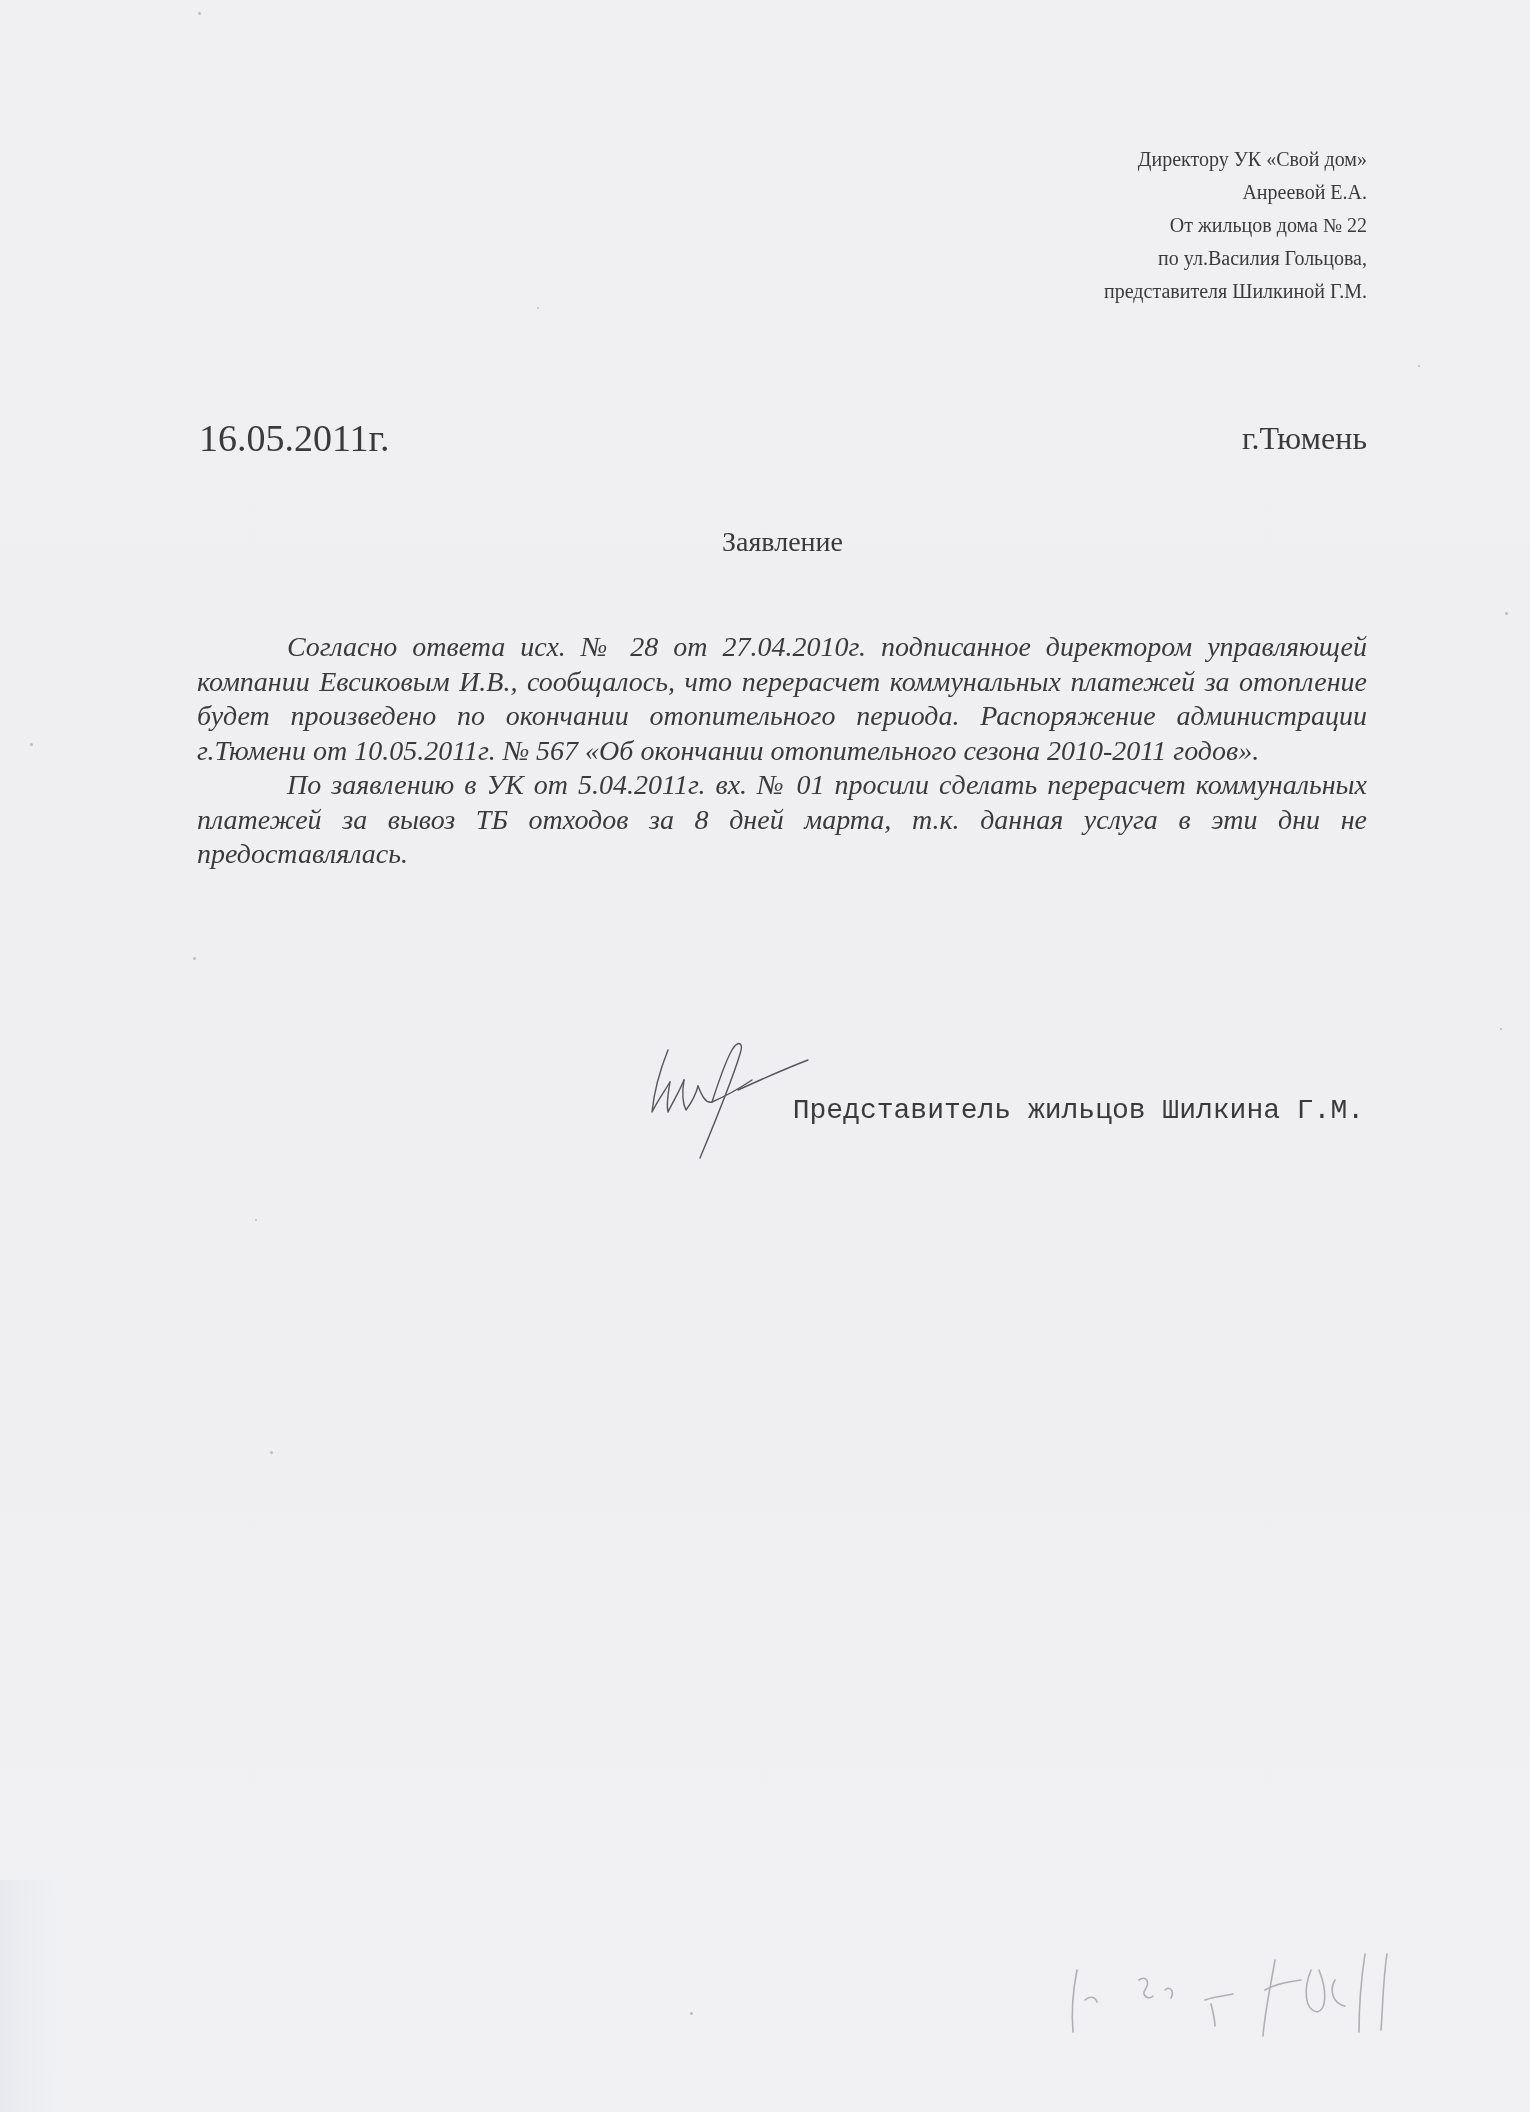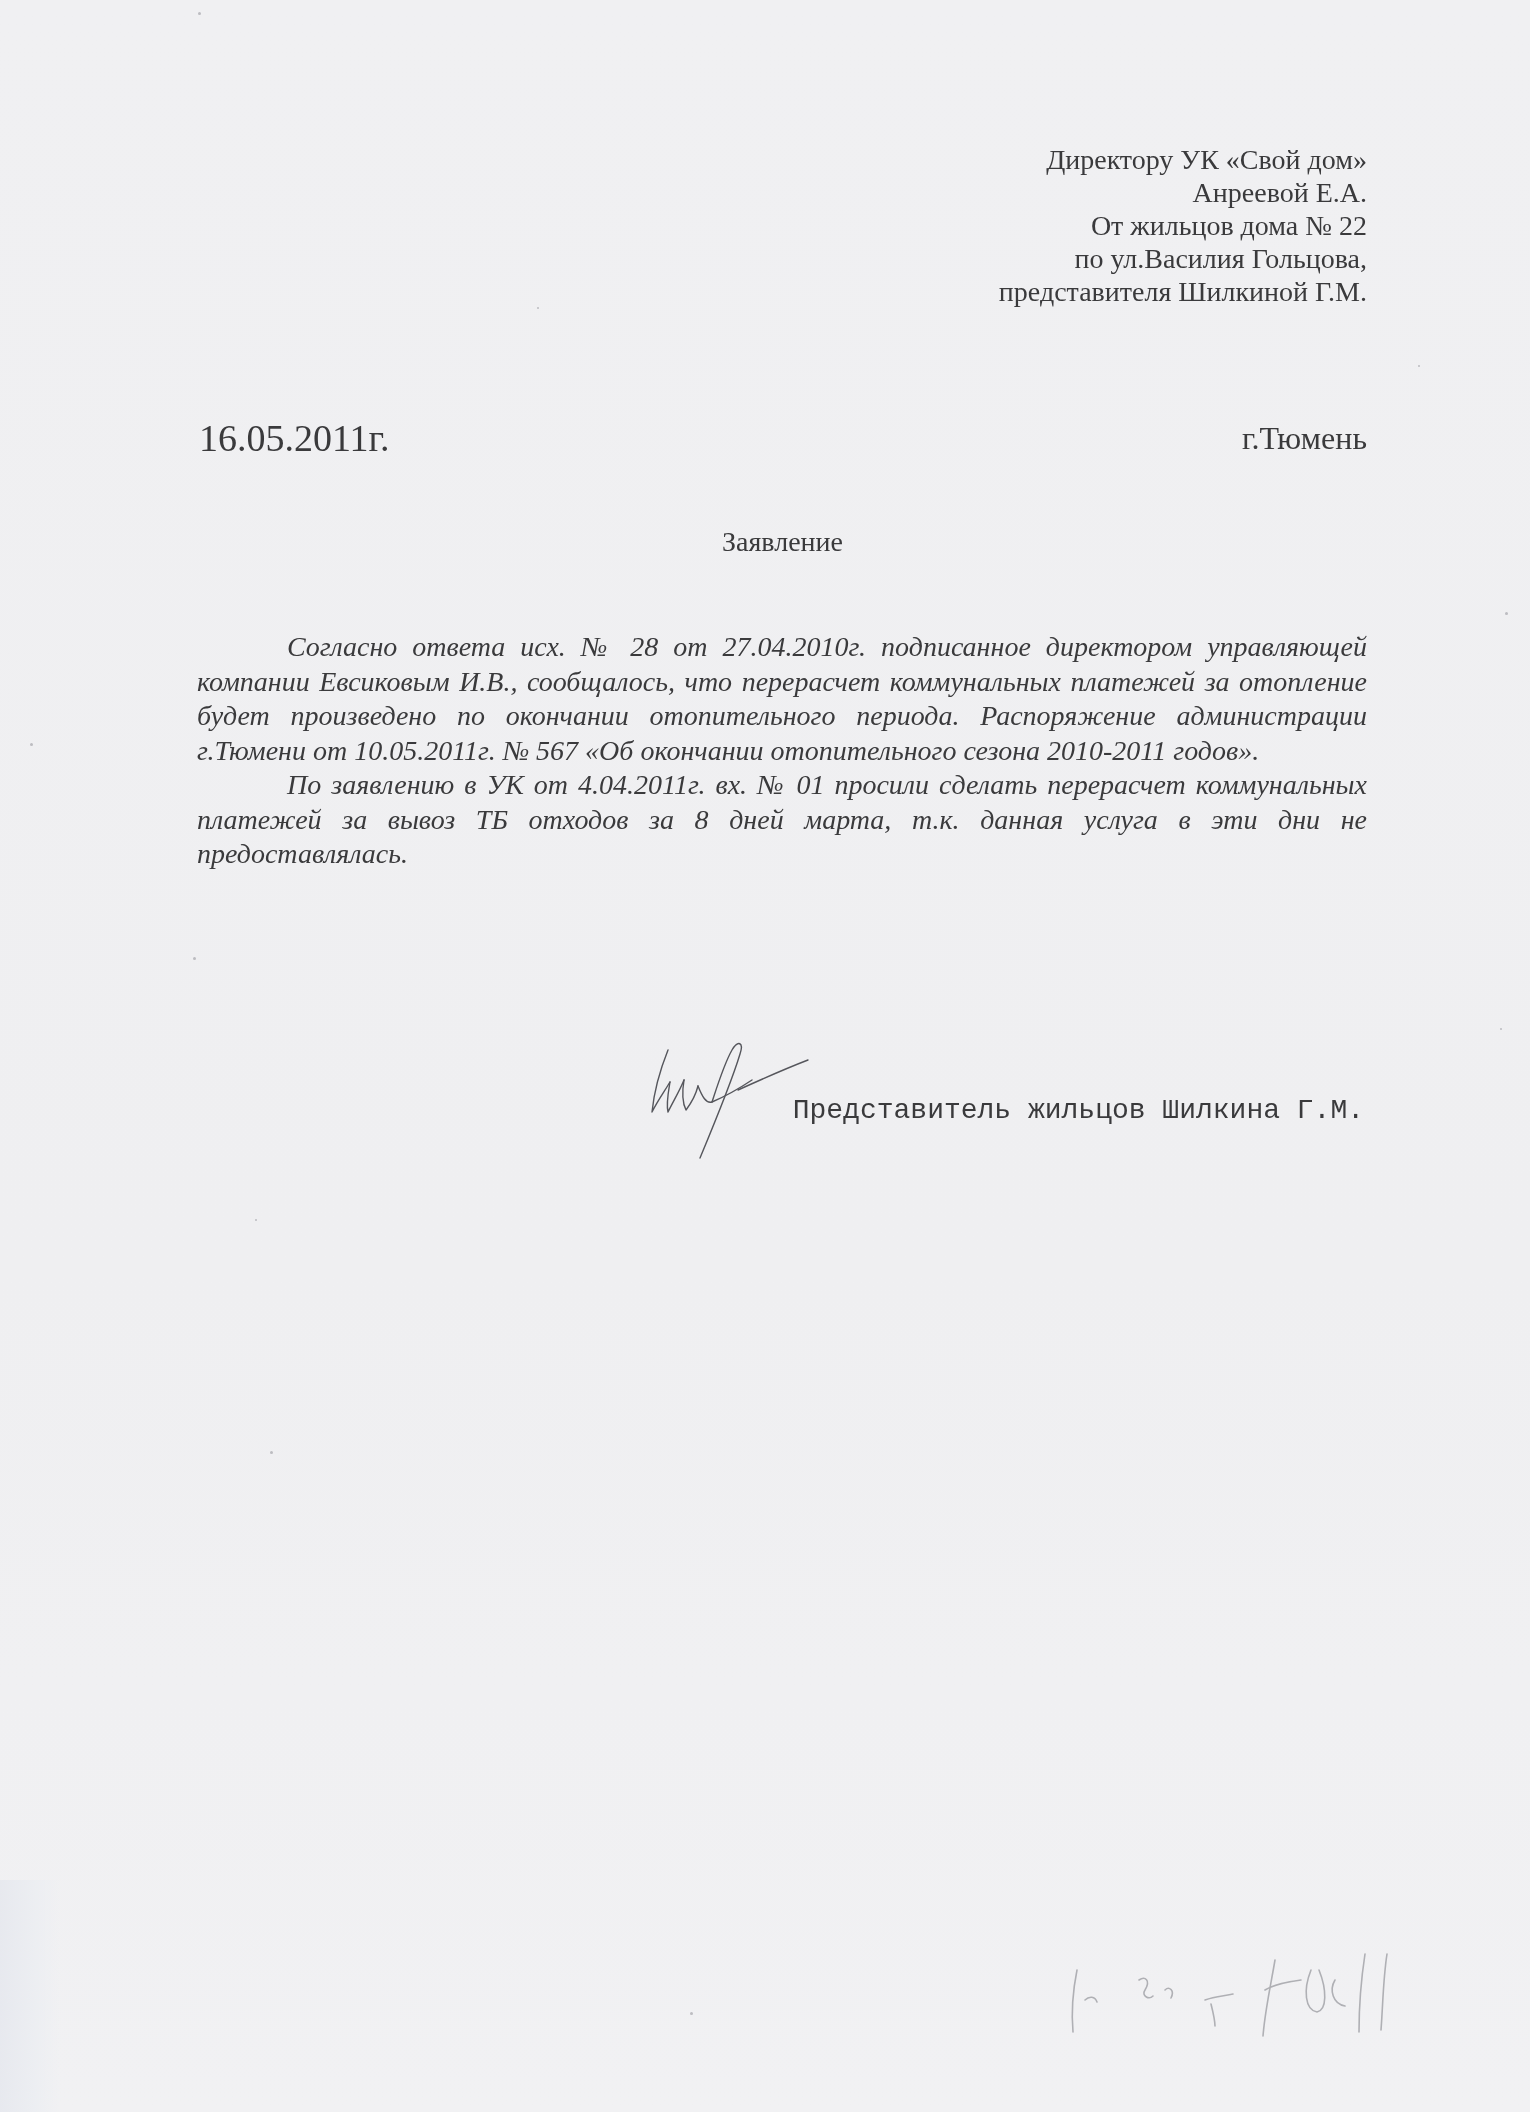--- a/index.html
+++ b/index.html
@@ -28,21 +28,21 @@
       width: 60px;
       height: 232px;
       background: linear-gradient(90deg, #e6e8ee 0%, #eceef2 60%, rgba(239,239,241,0) 100%);
       opacity: 0.9;
     }
     .addressee {
       position: absolute;
       right: 163px;
       top: 143px;
       text-align: right;
-      font-size: 28px;
+      font-size: 20px;
       line-height: 33px;
     }
     .addressee div { white-space: nowrap; }
     .date {
       position: absolute;
       left: 199px;
       top: 422px;
       font-size: 38px;
       line-height: 33px;
     }
@@ -137,21 +137,21 @@
     <div>представителя Шилкиной Г.М.</div>
   </div>
 
   <div class="date">16.05.2011г.</div>
   <div class="city">г.Тюмень</div>
 
   <div class="title">Заявление</div>
 
   <div class="body-text">
     <p>Согласно ответа исх. № 28 от 27.04.2010г. подписанное директором управляющей компании Евсиковым И.В., сообщалось, что перерасчет коммунальных платежей за отопление будет произведено по окончании отопительного периода. Распоряжение администрации г.Тюмени от 10.05.2011г. № 567 «Об окончании отопительного сезона 2010-2011 годов».</p>
-    <p>По заявлению в УК от 4.04.2011г. вх. № 01 просили сделать перерасчет коммунальных платежей за вывоз ТБ отходов за 8 дней марта, т.к. данная услуга в эти дни не предоставлялась.</p>
+    <p>По заявлению в УК от 5.04.2011г. вх. № 01 просили сделать перерасчет коммунальных платежей за вывоз ТБ отходов за 8 дней марта, т.к. данная услуга в эти дни не предоставлялась.</p>
   </div>
 
   <div class="signature-row">
     <svg class="signature-mark" viewBox="0 0 210 150" fill="none" stroke="#55565c" stroke-width="1.4" stroke-linecap="round" stroke-linejoin="round">
 
       <path d="M28 20 C 20 40, 14 62, 12 82 C 18 70, 24 62, 30 52"></path>
       <path d="M30 52 C 28 64, 26 74, 28 82 C 34 70, 40 60, 44 50"></path>
       <path d="M44 50 C 42 62, 42 72, 46 80 C 52 72, 56 64, 58 56"></path>
 
       <path d="M58 56 C 62 66, 66 74, 72 72 C 76 60, 84 34, 92 20 C 98 10, 104 12, 100 24 C 94 44, 80 80, 60 128"></path>

